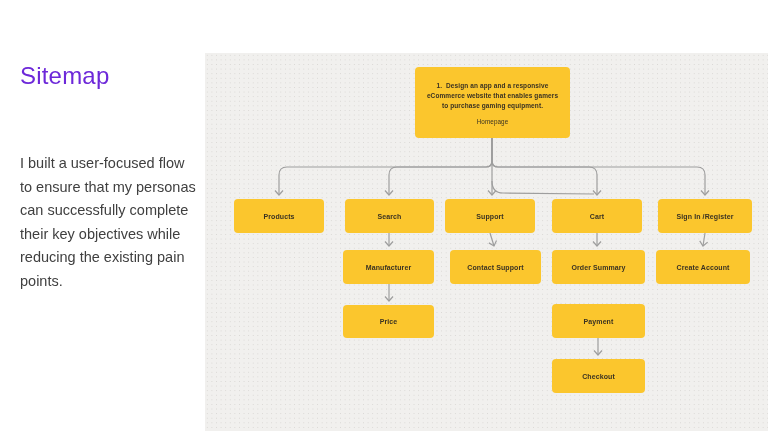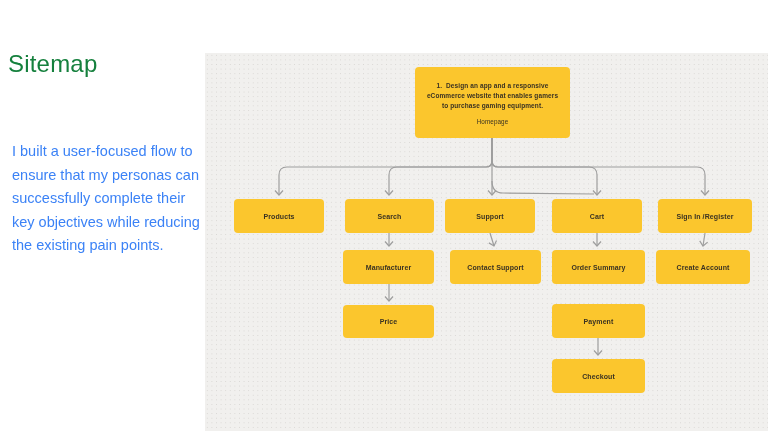--- a/index.html
+++ b/index.html
@@ -11,31 +11,31 @@
     overflow: hidden;
   }
 
   
   .left-panel {
     position: absolute;
     left: 8px; top: 50px;
     width: 192px;
   }
   .page-title {
-    margin: 0;
+    margin: 12px;
     font-size: 24px;
     font-weight: 400;
-    color: #15803d;
+    color: #6d28d9;
     letter-spacing: 0.2px;
   }
   .page-desc {
-    margin: 62px 0 0 4px;
+    margin: 62px 0 0 12px;
     font-size: 14.5px;
     line-height: 23.5px;
-    color: #3b82f6;
+    color: #404040;
   }
 
   
   .canvas {
     position: absolute;
     left: 205px; top: 53px;
     width: 563px; height: 378px;
     background-color: #f1f0ee;
     background-image: radial-gradient(circle, #d8d6d3 0.7px, rgba(0,0,0,0) 0.9px);
     background-size: 4.6px 4.6px;

